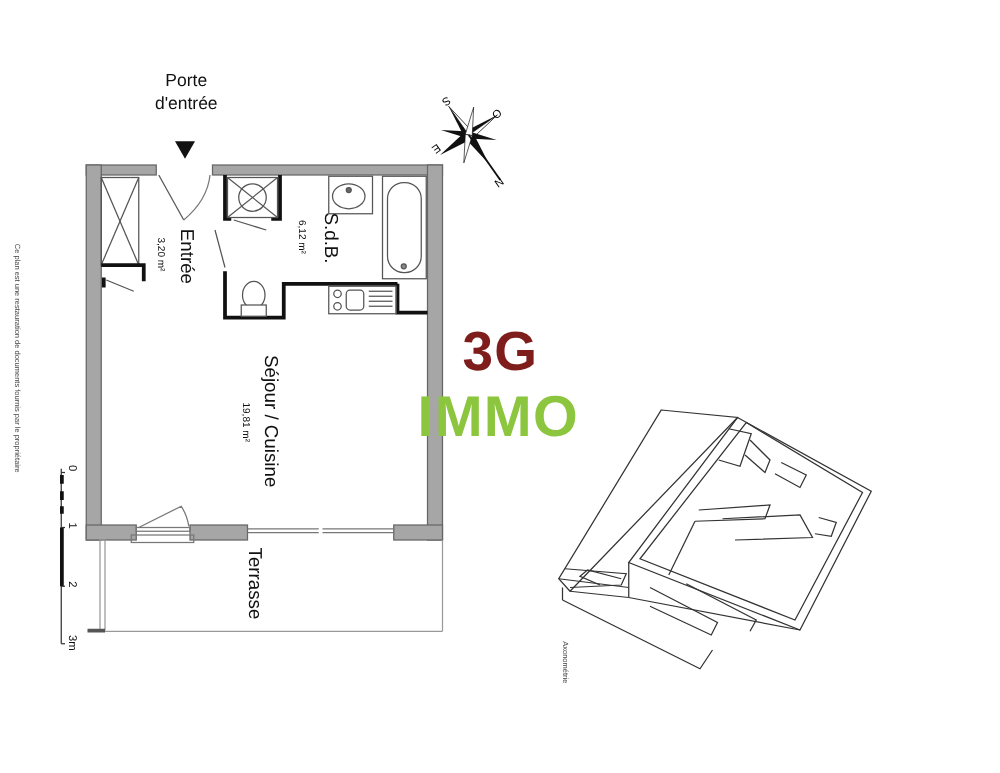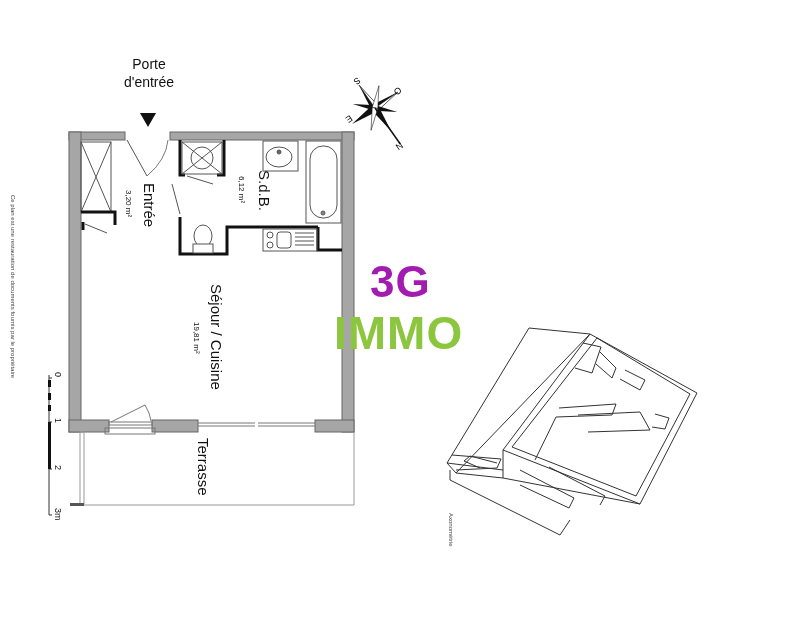--- a/index.html
+++ b/index.html
@@ -1,21 +1,21 @@
 <!DOCTYPE html>
 <html><head>
 <meta charset="utf-8">
 <style>
   html, body { margin:0; padding:0; background:#ffffff; }
   body { width:800px; height:618px; position:relative; overflow:hidden; font-family:"Liberation Sans", sans-serif; }
   .abs { position:absolute; }
   .vtext { position:absolute; transform-origin:0 0; white-space:nowrap; color:#111; }
   .rot90 { transform: rotate(90deg); }
   svg { position:absolute; left:0; top:0; }
-  .logo-3g { font-weight:bold; color:#a21caf; font-size:44px; letter-spacing:1px; }
+  .logo-3g { font-weight:bold; color:#7f1d1d; font-size:44px; letter-spacing:1px; }
   .logo-immo { font-weight:bold; color:#8cc63f; font-size:46px; letter-spacing:1px;text-align:right; }
 </style>
 </head>
 <body>
 
 <svg width="800" height="618" viewBox="0 0 800 618">
 
   <g fill="#a6a6a6" stroke="#666" stroke-width="1">
 
     <rect x="69" y="132" width="56" height="8"></rect>

